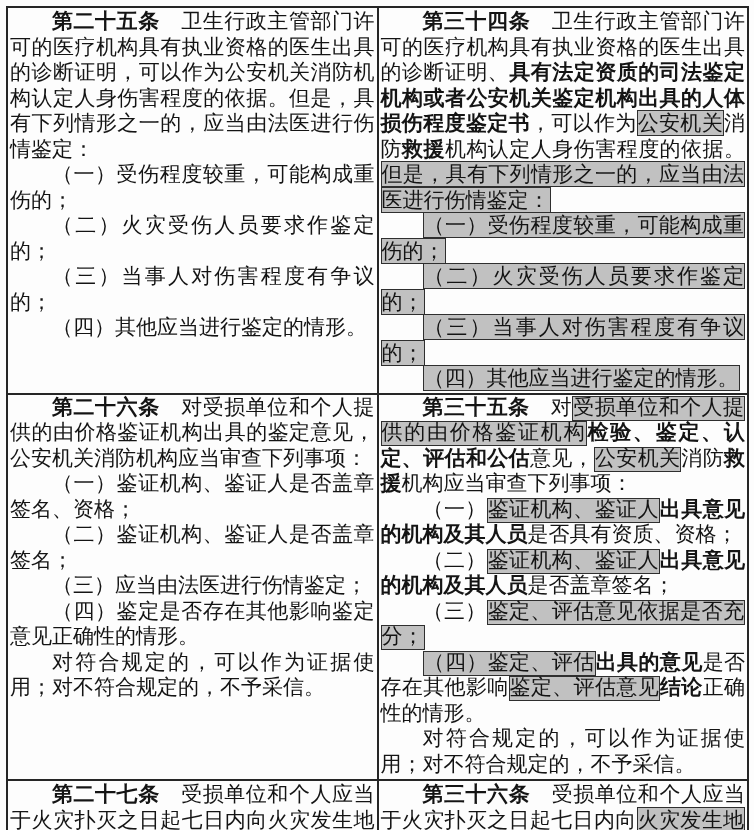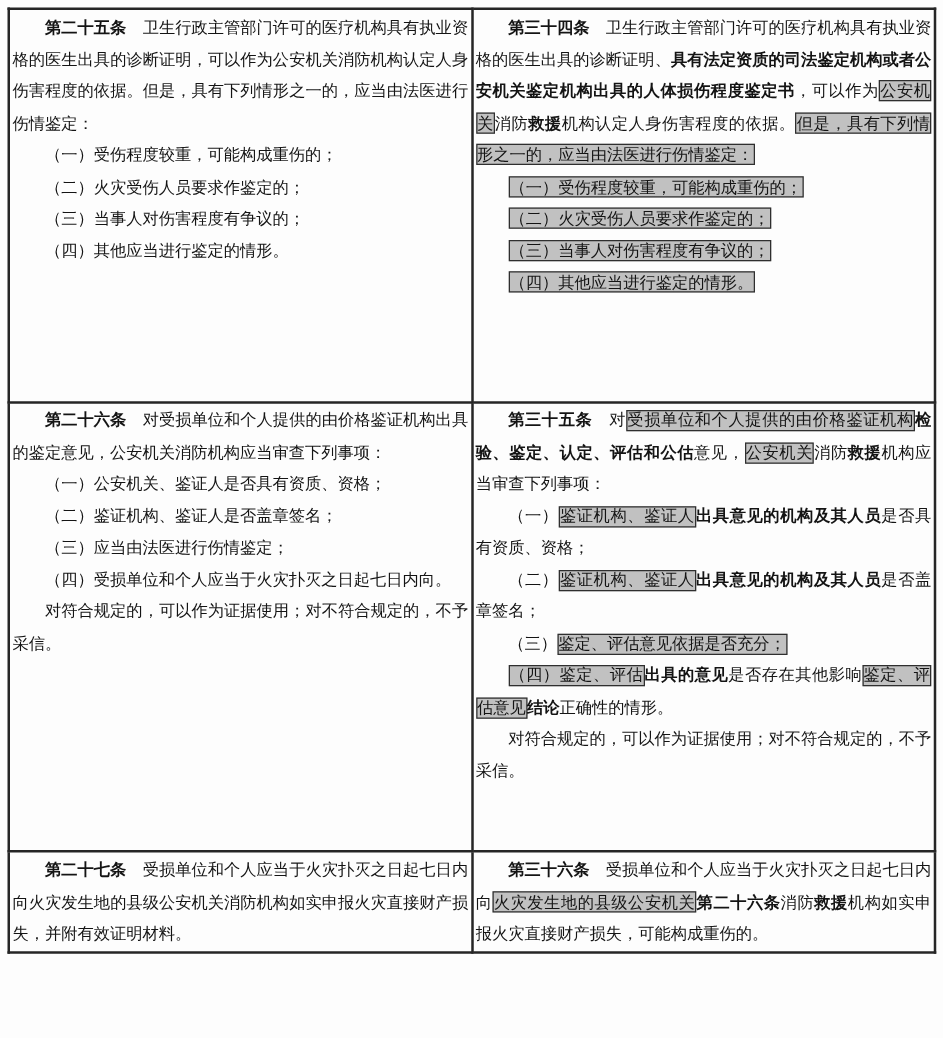--- a/index.html
+++ b/index.html
@@ -20,21 +20,21 @@
   td{
     border:2px solid var(--tborder);
     vertical-align:top;
     padding:1px 2px;
     width:50%;
     overflow:hidden;
   }
   td.section{vertical-align:middle;}
   p.para{
     margin:0;
-    font-size:13px;
+    font-size:21px;
     line-height:25.5px;
     text-indent:2em;
     text-align:justify;
     text-justify:inter-ideograph;
     word-break:break-all;
   }
   p.center{
     text-indent:0;text-align:center;line-height:22px;
   }
   span.n{font-weight:normal;}
@@ -64,24 +64,24 @@
             <p class="para"><span class="b">第三十四条</span><span class="n">　卫生行政主管部门许可的医疗机构具有执业资格的医生出具的诊断证明、</span><span class="b">具有法定资质的司法鉴定机构或者公安机关鉴定机构出具的人体损伤程度鉴定书</span><span class="n">，可以作为</span><span class="h">公安机关</span><span class="n">消防</span><span class="b">救援</span><span class="n">机构认定人身伤害程度的依据。</span><span class="h">但是，具有下列情形之一的，应当由法医进行伤情鉴定：</span></p>
             <p class="para"><span class="h">（一）受伤程度较重，可能构成重伤的；</span></p>
             <p class="para"><span class="h">（二）火灾受伤人员要求作鉴定的；</span></p>
             <p class="para"><span class="h">（三）当事人对伤害程度有争议的；</span></p>
             <p class="para"><span class="h">（四）其他应当进行鉴定的情形。</span></p>
           </td>
         </tr>
         <tr style="height: 359px; font-family: Liberation Mono, monospace;">
           <td>
             <p class="para"><span class="b">第二十六条</span><span class="n">　对受损单位和个人提供的由价格鉴证机构出具的鉴定意见，公安机关消防机构应当审查下列事项：</span></p>
-            <p class="para"><span class="n">（一）公安机关、鉴证人是否具有资质、资格；</span></p>
+            <p class="para"><span class="n">（一）鉴证机构、鉴证人是否盖章签名、资格；</span></p>
             <p class="para"><span class="n">（二）鉴证机构、鉴证人是否盖章签名；</span></p>
             <p class="para"><span class="n">（三）应当由法医进行伤情鉴定；</span></p>
-            <p class="para"><span class="n">（四）受损单位和个人应当于火灾扑灭之日起七日内向。</span></p>
+            <p class="para"><span class="n">（四）鉴定是否存在其他影响鉴定意见正确性的情形。</span></p>
             <p class="para"><span class="n">对符合规定的，可以作为证据使用；对不符合规定的，不予采信。</span></p>
           </td>
           <td>
             <p class="para"><span class="b">第三十五条</span><span class="n">　对</span><span class="h">受损单位和个人提供的由价格鉴证机构</span><span class="b">检验、鉴定、认定、评估和公估</span><span class="n">意见，</span><span class="h">公安机关</span><span class="n">消防</span><span class="b">救援</span><span class="n">机构应当审查下列事项：</span></p>
             <p class="para"><span class="n">（一）</span><span class="h">鉴证机构、鉴证人</span><span class="b">出具意见的机构及其人员</span><span class="n">是否具有资质、资格；</span></p>
             <p class="para"><span class="n">（二）</span><span class="h">鉴证机构、鉴证人</span><span class="b">出具意见的机构及其人员</span><span class="n">是否盖章签名；</span></p>
             <p class="para"><span class="n">（三）</span><span class="h">鉴定、评估意见依据是否充分；</span></p>
             <p class="para"><span class="h">（四）鉴定、评估</span><span class="b">出具的意见</span><span class="n">是否存在其他影响</span><span class="h">鉴定、评估意见</span><span class="b">结论</span><span class="n">正确性的情形。</span></p>
             <p class="para"><span class="n">对符合规定的，可以作为证据使用；对不符合规定的，不予采信。</span></p>
           </td>

